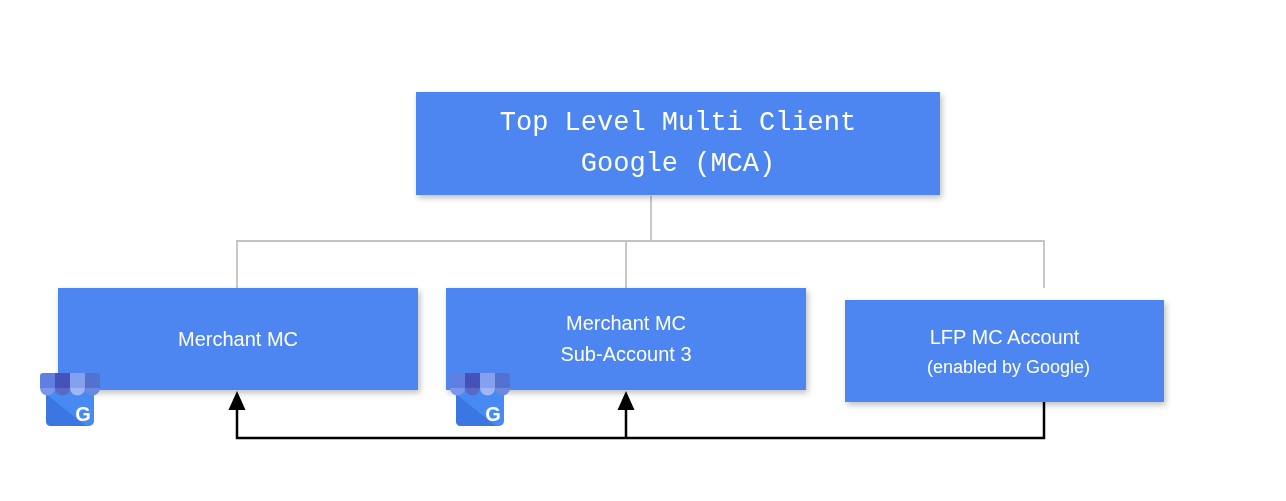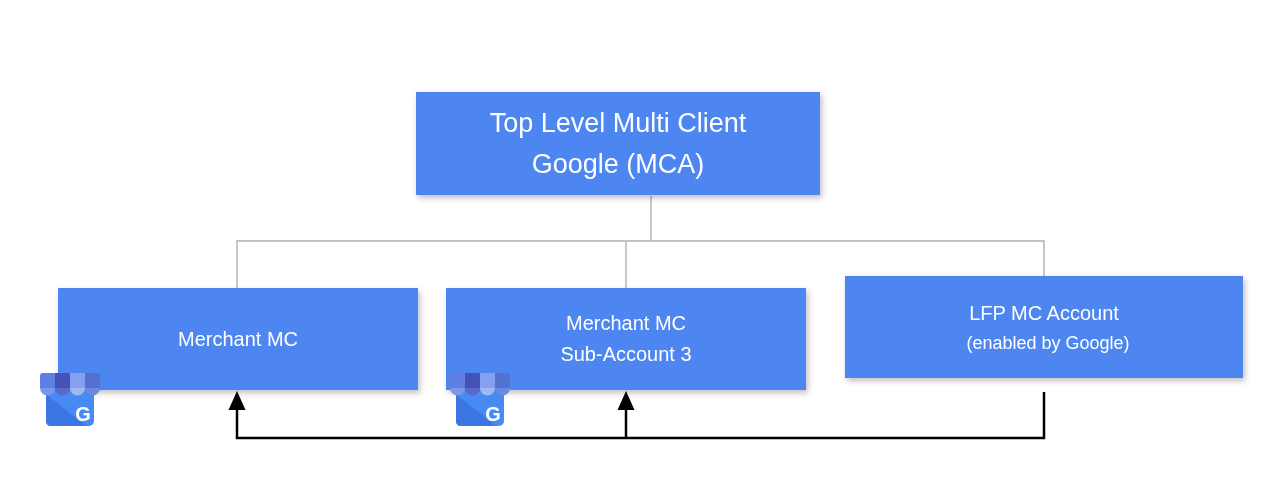--- a/index.html
+++ b/index.html
@@ -15,24 +15,24 @@
   .arrowhead{fill:var(--feedback-arrow,#000);stroke:none;}
   .node{
     position:absolute;z-index:2;
     display:flex;flex-direction:column;justify-content:center;align-items:center;
     text-align:center;
     background:var(--node-fill,#4d86f0);
     color:var(--node-text,#fff);
     box-shadow:2px 3px 6px rgba(0,0,0,0.25);
   }
   .node span{display:block;white-space:nowrap;}
-  .node-mca{left:416px;top:92px;width:404px;height:103px;font-size:27px;line-height:41px;}
+  .node-mca{left:416px;top:92px;width:524px;height:103px;font-size:27px;line-height:41px;font-family:Liberation Mono, monospace;}
   .node-sub1{left:58px;top:288px;width:360px;height:102px;font-size:20px;line-height:31px;}
   .node-sub2{left:446px;top:288px;width:360px;height:102px;font-size:20px;line-height:31px;}
-  .node-lfp{left:845px;top:276px;width:398px;height:102px;font-size:20px;line-height:31px;}
+  .node-lfp{left:845px;top:300px;width:319px;height:102px;font-size:20px;line-height:31px;}
   .node-lfp .line2{font-size:18px;line-height:28px;margin-left:8px;}
   .gmb-icon{position:absolute;width:64px;height:64px;z-index:3;}
   .gmb-icon-1{left:38px;top:368px;}
   .gmb-icon-2{left:448px;top:368px;}
   .gmb-g{
     font-family:"Liberation Sans",sans-serif;
     font-weight:bold;font-size:20px;
     fill:var(--icon-letter,#fff);
   }
 </style>

